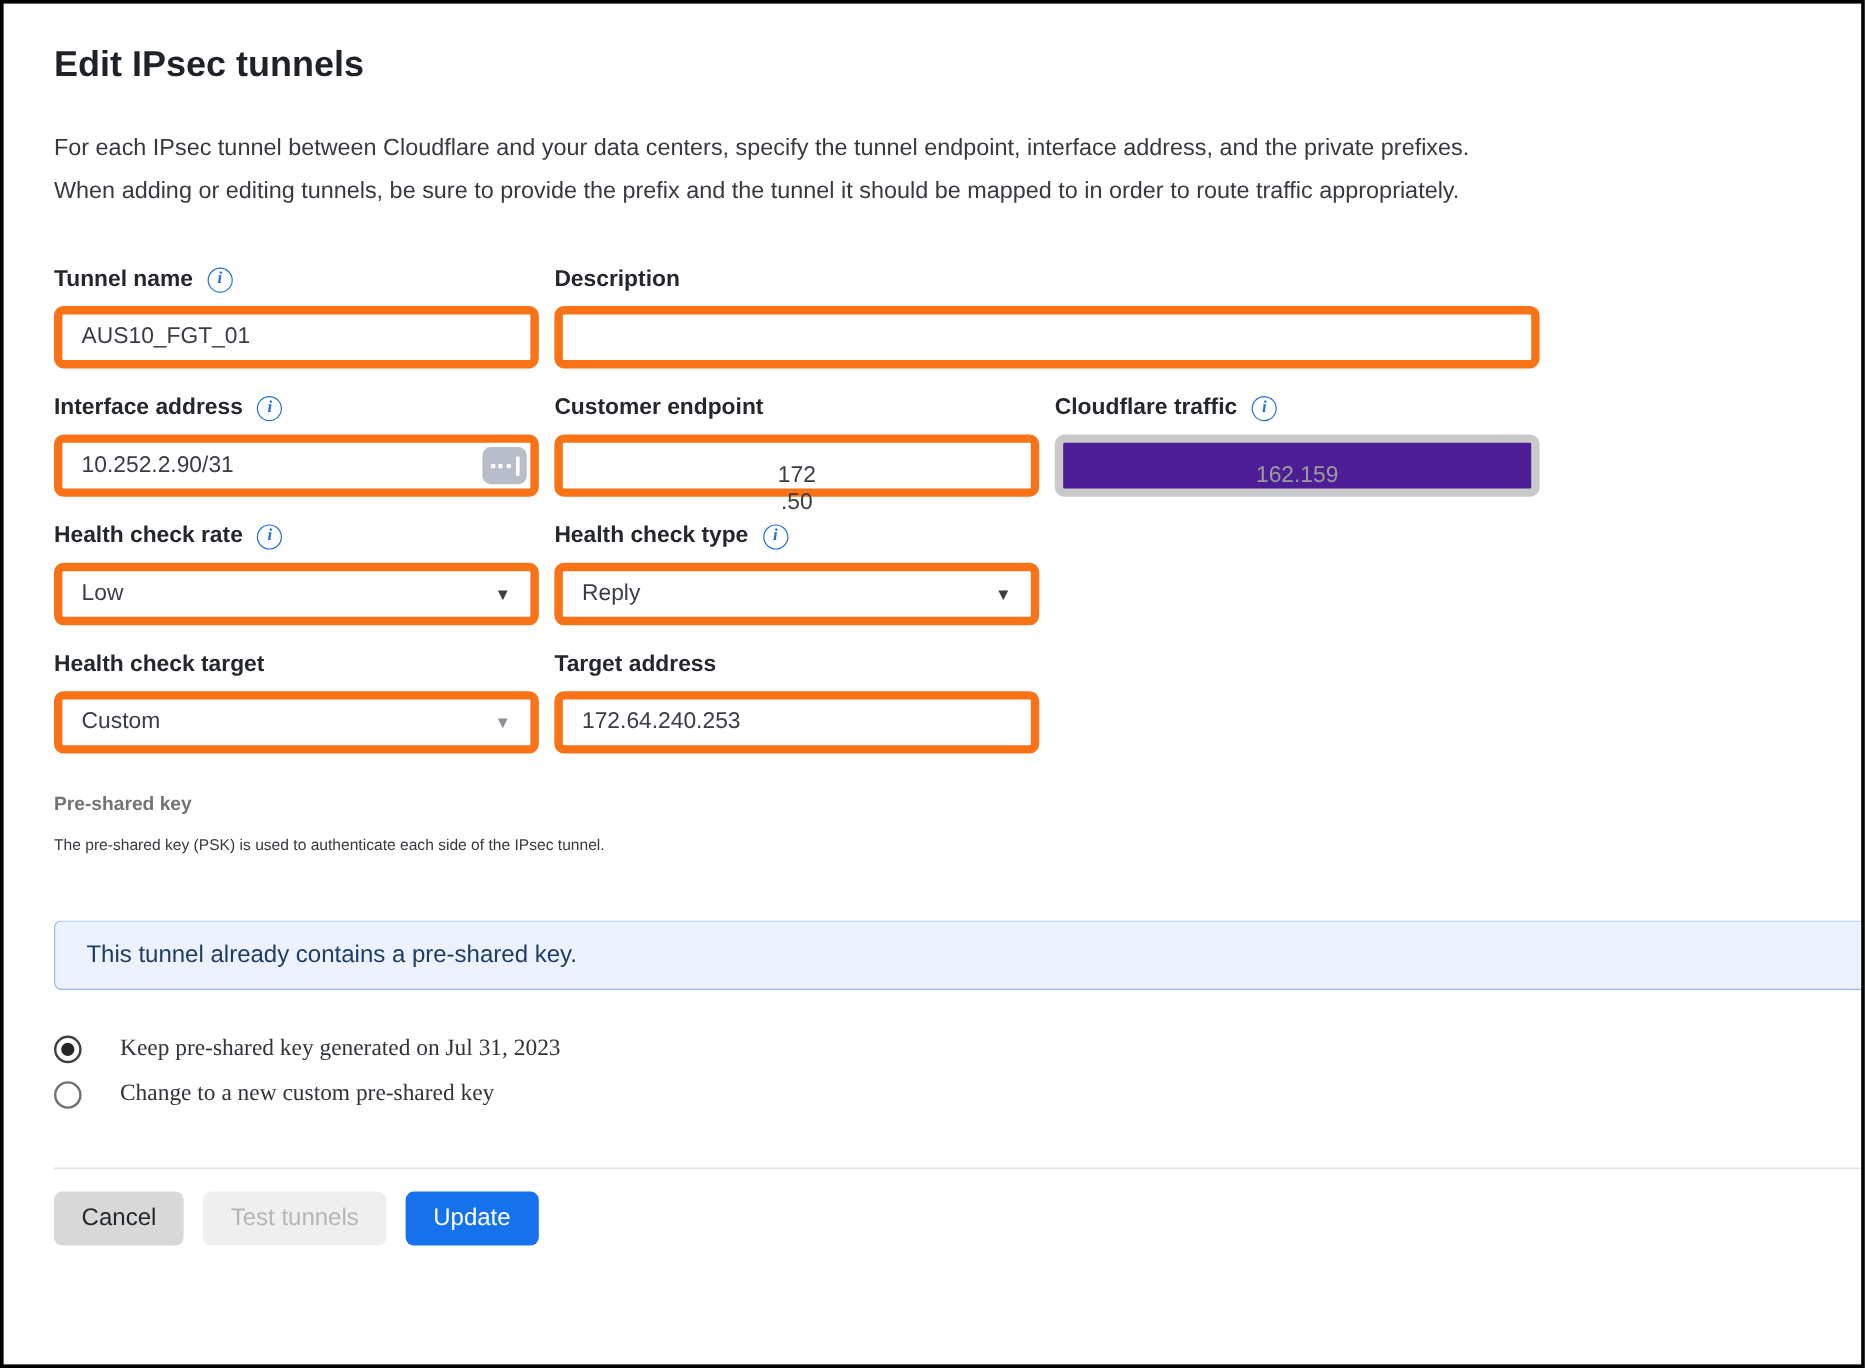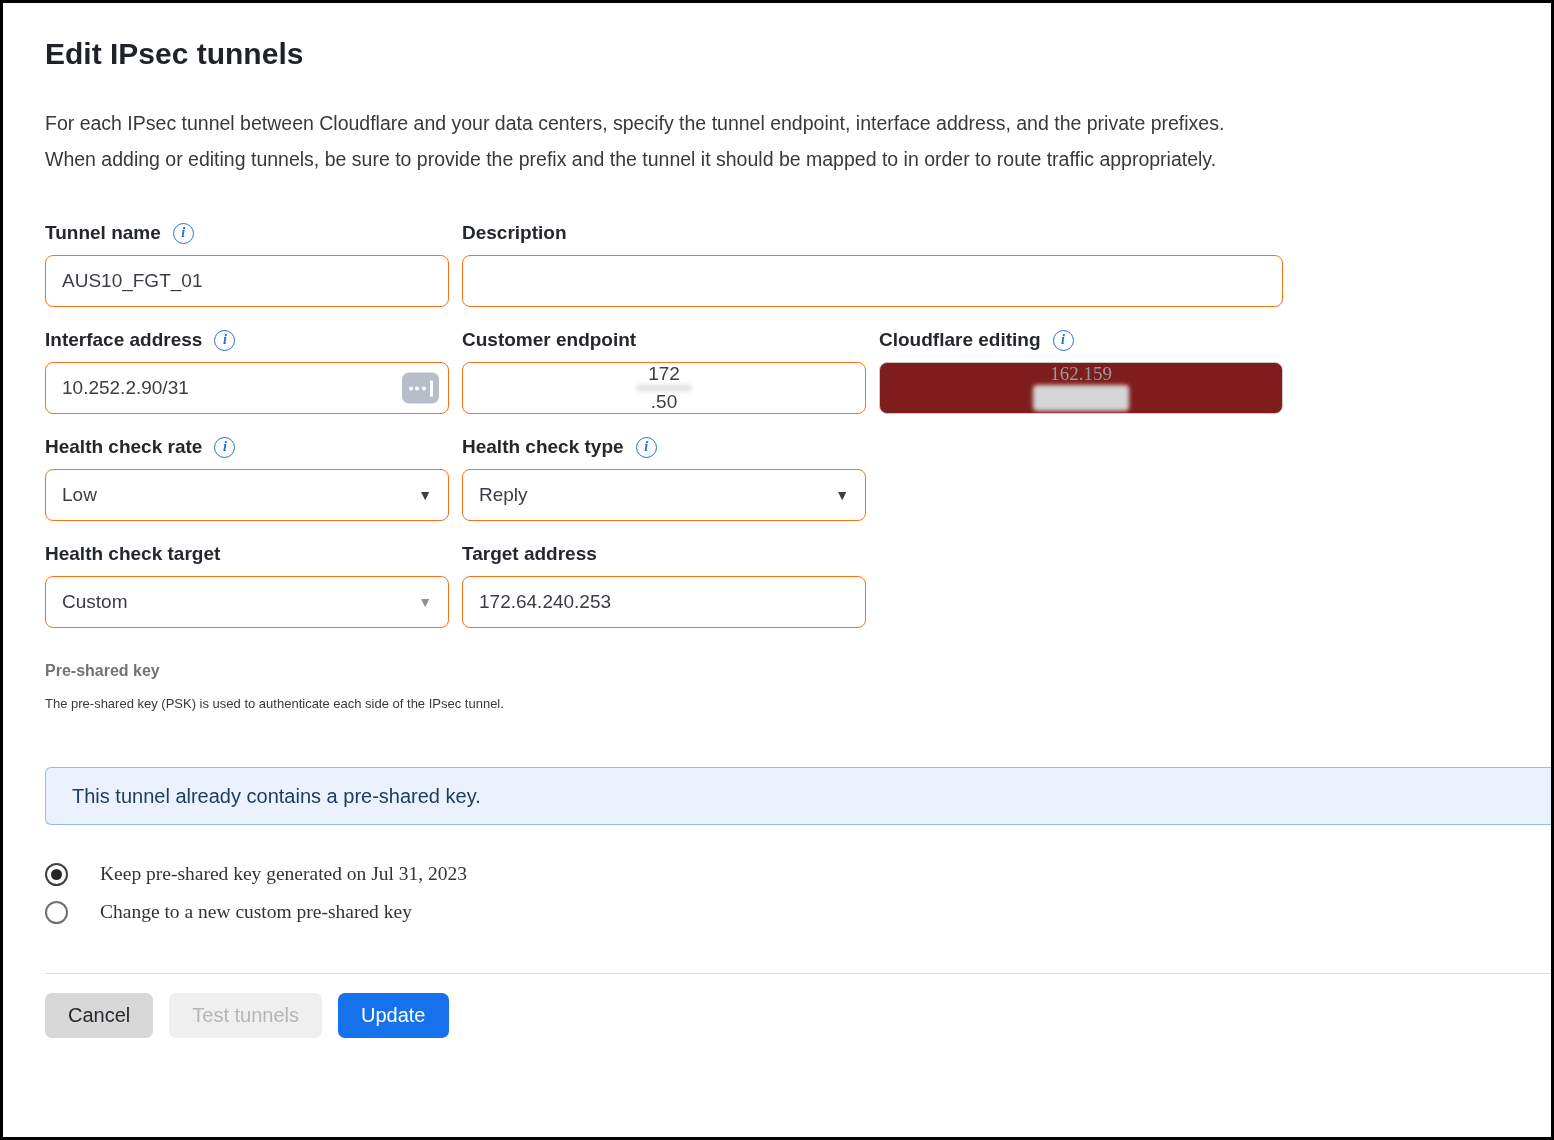--- a/index.html
+++ b/index.html
@@ -52,46 +52,45 @@
     font-weight: 700;
     display: inline-flex;
     align-items: center;
     justify-content: center;
     flex: 0 0 auto;
   }
 
   .text-input, .input-box, .select-box {
     width: 100%;
     height: 52px;
-    border: 1px solid #f97316;
+    border: 7px solid #f97316;
     border-radius: 8px;
     background: #ffffff;
     font-family: "Liberation Sans", sans-serif;
     font-size: 19px;
     color: #3a3e44;
-    padding: 0 16px;
+    padding: 17px 16px;
   }
   .input-wrap { position: relative; }
   .input-wrap .text-input { padding-right: 60px; }
 
   .input-box { display: flex; align-items: center; flex-direction: column; }
   .select-box {
     display: flex;
     align-items: center;
     justify-content: space-between;
     cursor: pointer;
   }
   .select-arrow { font-size: 14px; color: #3c3f43; }
   .select-arrow.muted { color: #8d9198; }
 
   .input-box.disabled {
-    background: #7f1d1d;
+    background: #4c1d95;
     border-color: #c9c9c9;
     color: #9b9b9b;
-    font-family: Liberation Serif, serif;
   }
 
   .redact {
     display: inline-block;
     width: 56px;
     height: 26px;
     background: #dedede;
     border-radius: 4px;
     margin: 0 6px;
     filter: blur(2px);
@@ -218,21 +217,21 @@
           <span>Customer endpoint</span>
         </div>
         <div class="input-box">
           <span>172</span>
           <span class="redact"></span>
           <span>.50</span>
         </div>
       </div>
       <div class="field">
         <div class="field-label">
-          <span>Cloudflare editing</span>
+          <span>Cloudflare traffic</span>
           <span class="info-icon">i</span>
         </div>
         <div class="input-box disabled">
           <span>162.159</span>
           <span class="redact long"></span>
         </div>
       </div>
     </div>
 
     <div class="form-row">

